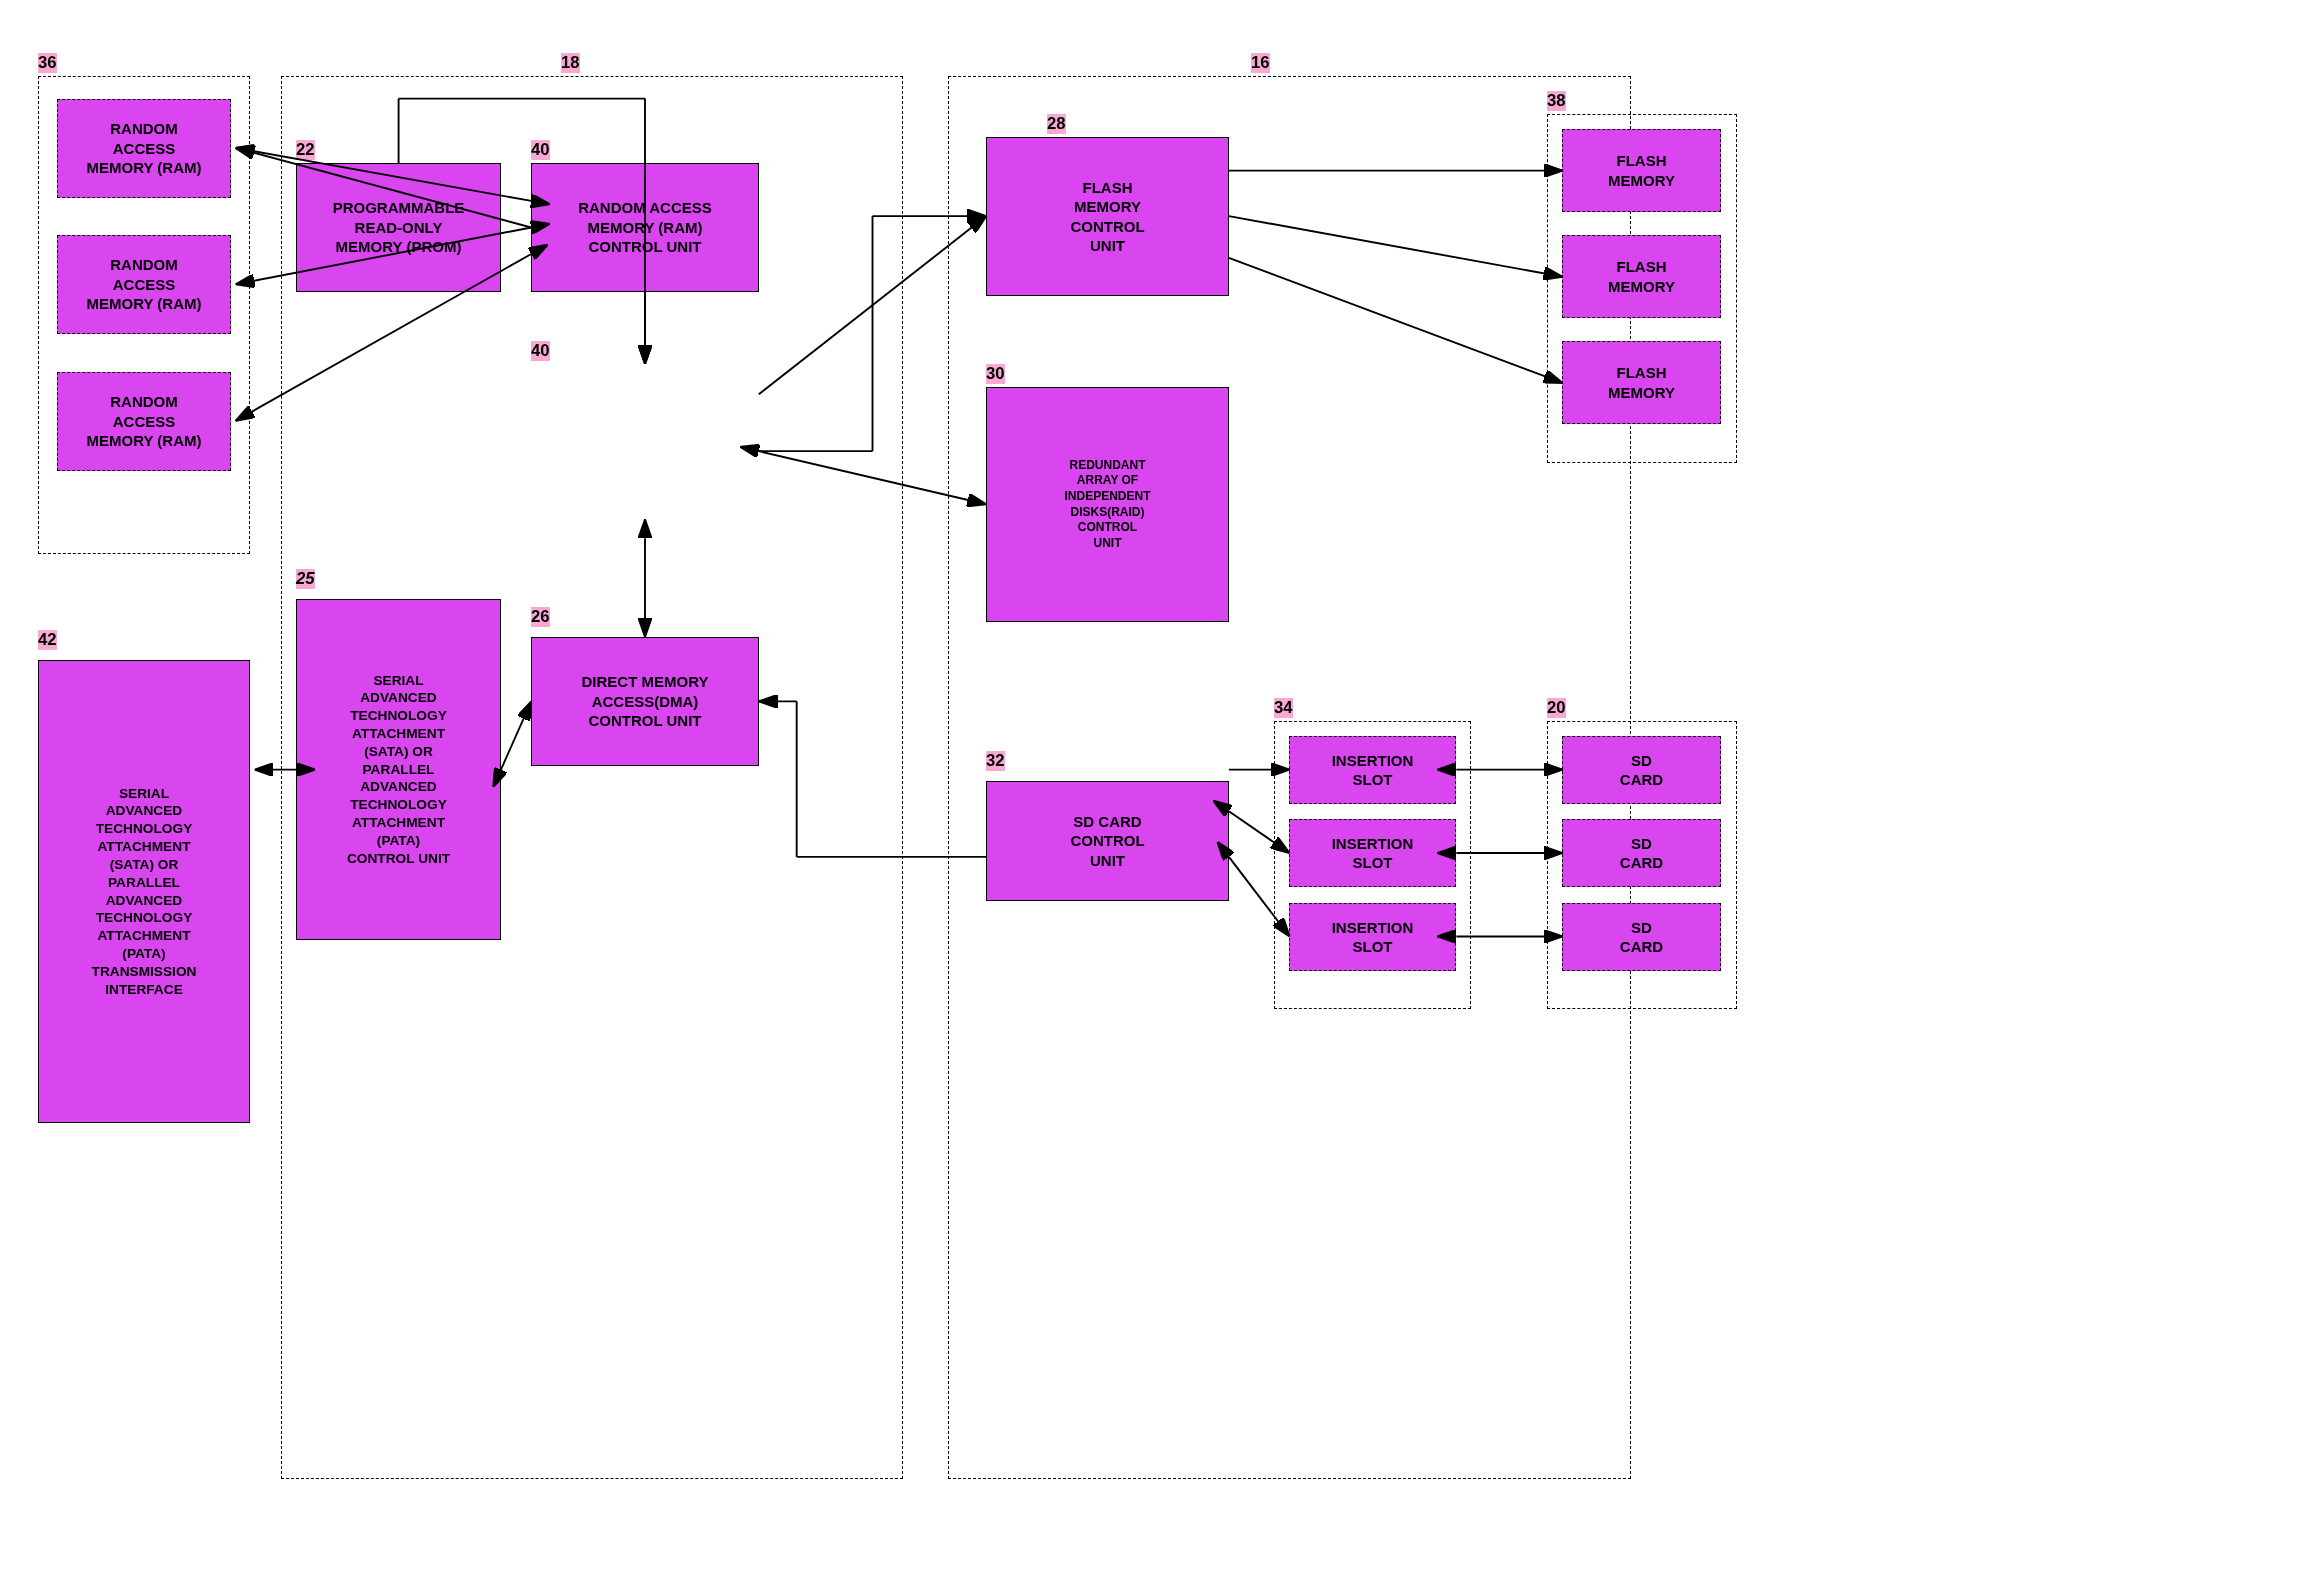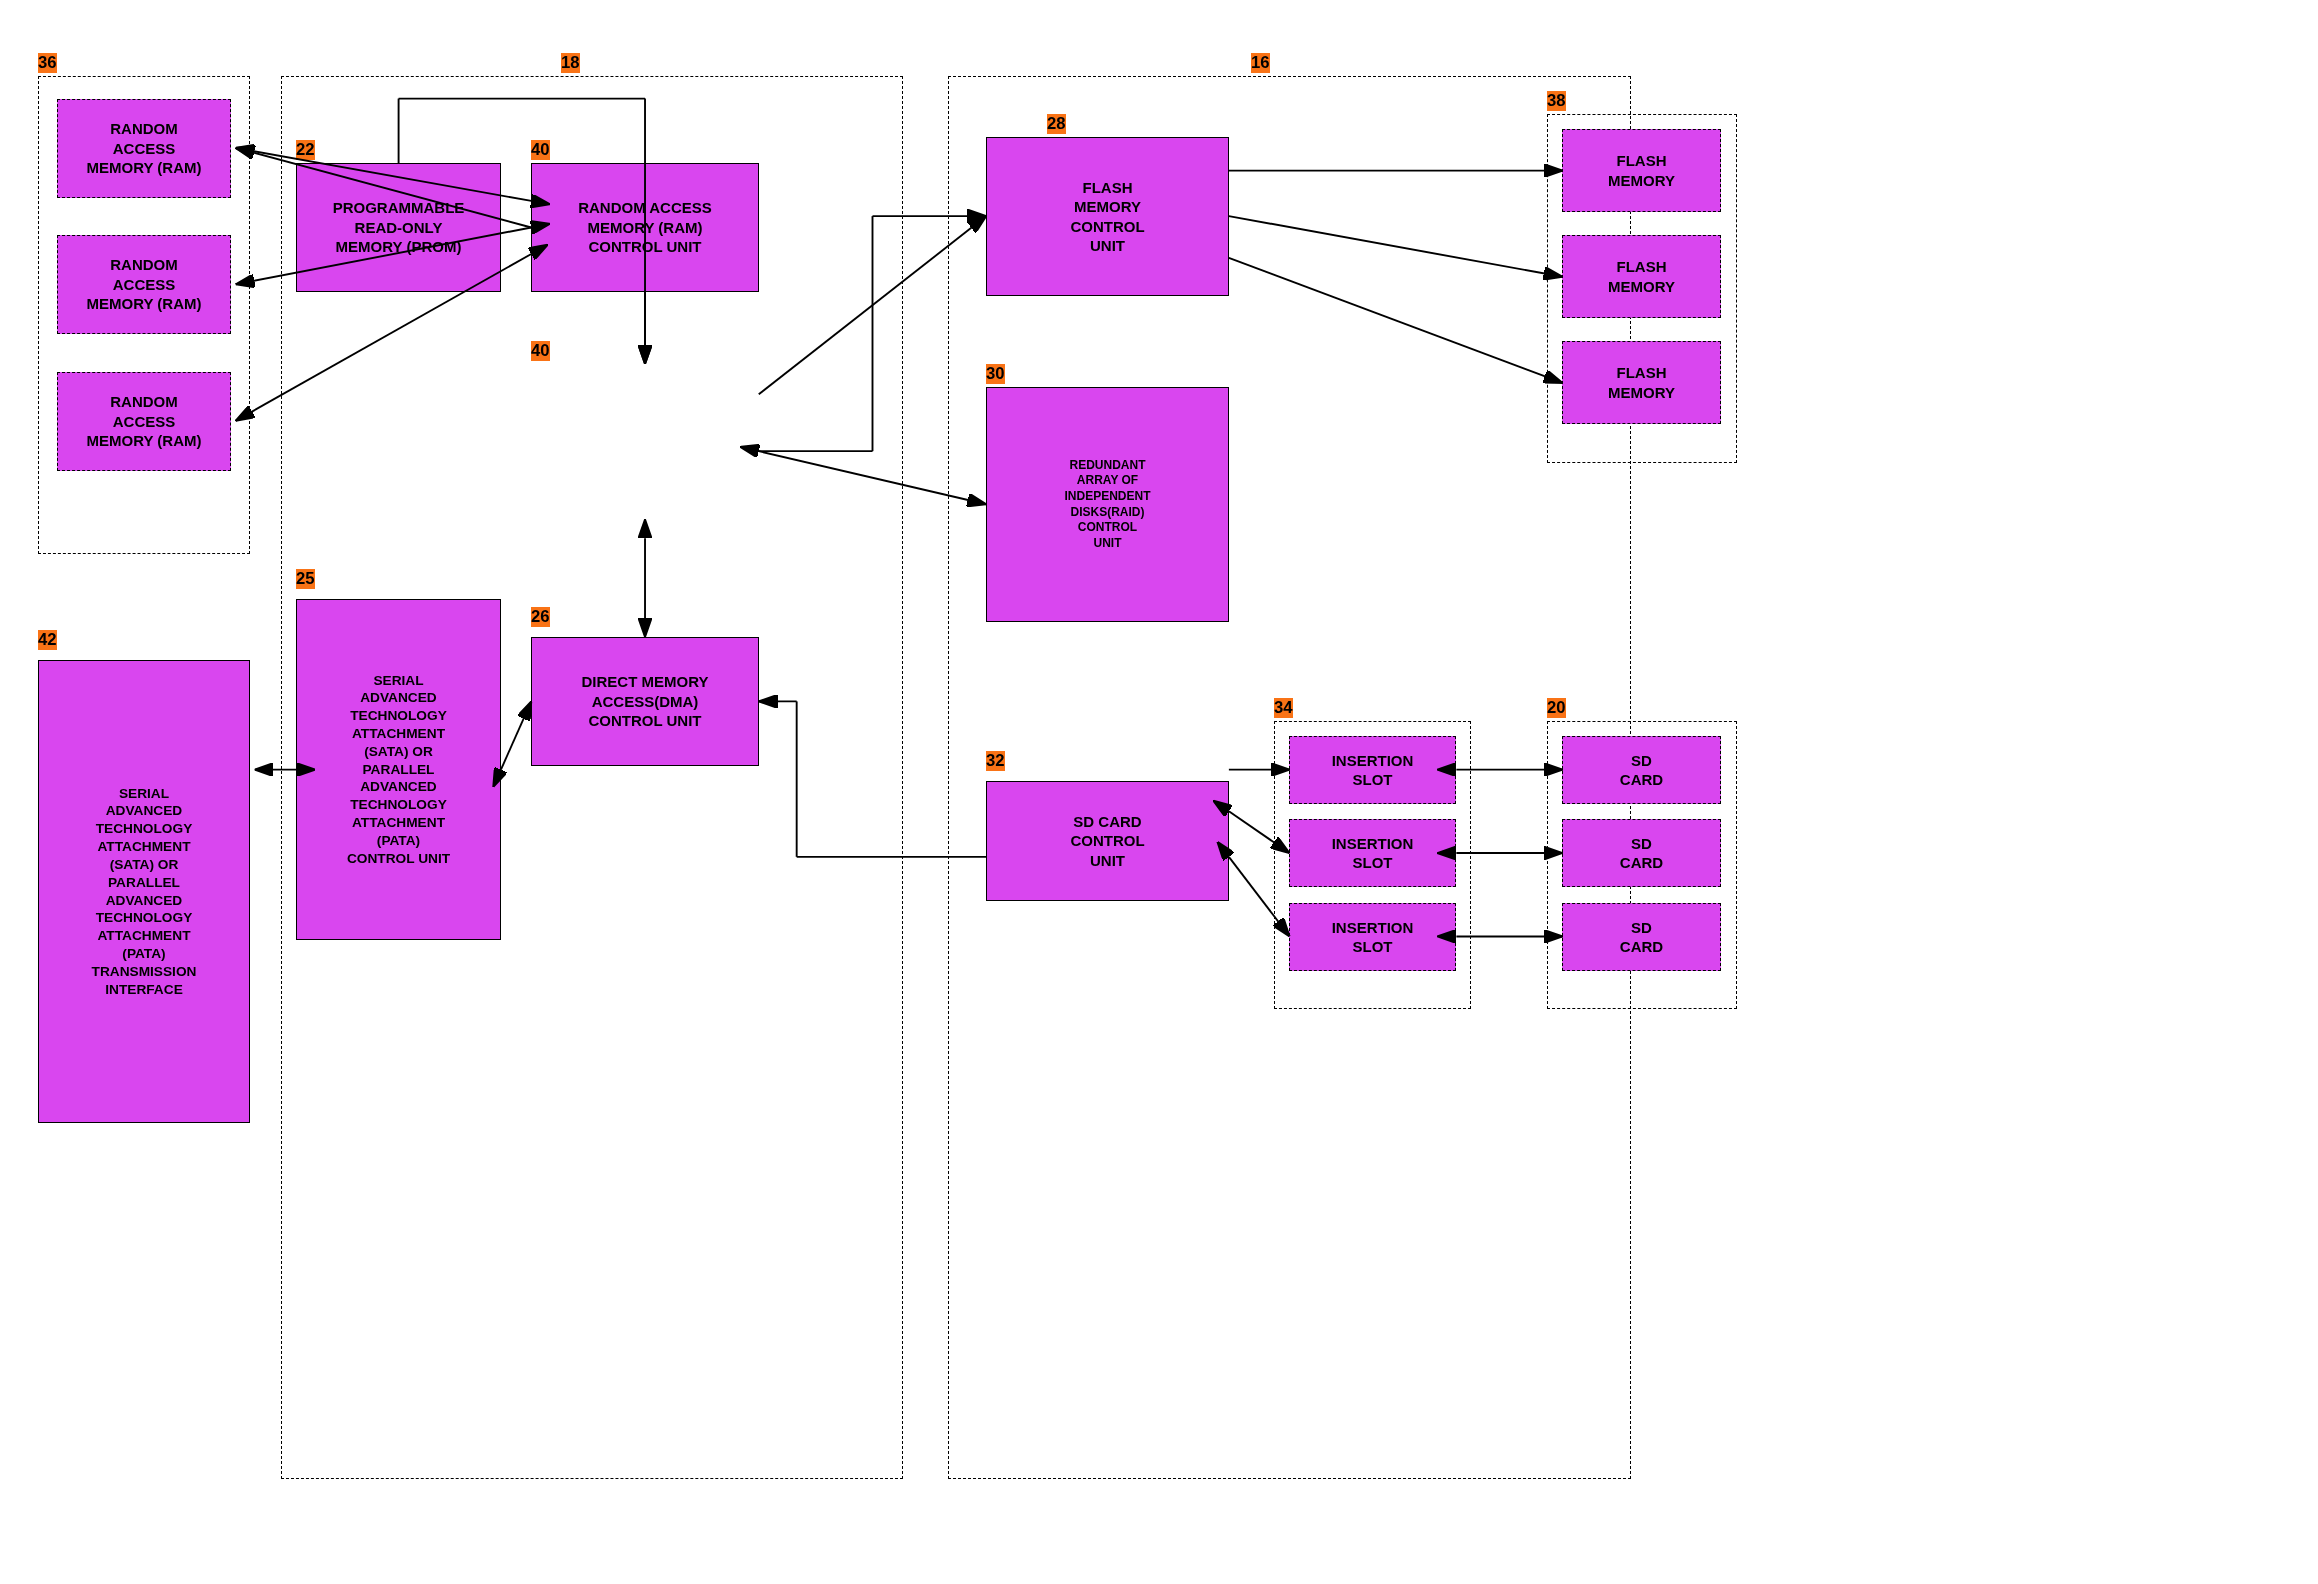--- a/index.html
+++ b/index.html
@@ -35,21 +35,21 @@
     }
     .group-box {
       position: absolute;
       border: 1.5px dashed #000;
       background: transparent;
     }
     .label {
       position: absolute;
       font-size: 16.7px;
       font-weight: bold;
-      background: #f97316;
+      background: #f9a8d4;
     }
     
     svg.arrows {
       position: absolute;
       top: 0; left: 0;
       width: 2319px;
       height: 1584px;
       pointer-events: none;
     }
     svg.arrows line, svg.arrows polyline, svg.arrows path {
@@ -88,21 +88,21 @@
     PROGRAMMABLE<br>READ-ONLY<br>MEMORY (PROM)
   </div>
 
   <span class="label" style="left:531px; top:140px;">40</span>
   <div class="box" style="left:531px; top:163px; width:228px; height:129px; font-size:15px;">
     RANDOM ACCESS<br>MEMORY (RAM)<br>CONTROL UNIT
   </div>
 
   <span class="label" style="left:531px; top:341px;">40</span>
 
-  <span class="label" style="left:296px; top:569px;">25</span>
+  <span class="label" style="left:296px; top:569px;font-style:italic;">25</span>
   <div class="box" style="left:296px; top:599px; width:205px; height:341px; font-size:13.7px;">
     SERIAL<br>ADVANCED<br>TECHNOLOGY<br>ATTACHMENT<br>(SATA) OR<br>PARALLEL<br>ADVANCED<br>TECHNOLOGY<br>ATTACHMENT<br>(PATA)<br>CONTROL UNIT
   </div>
 
   <span class="label" style="left:531px; top:607px;">26</span>
   <div class="box" style="left:531px; top:637px; width:228px; height:129px; font-size:15px;">
     DIRECT MEMORY<br>ACCESS(DMA)<br>CONTROL UNIT
   </div>
 
   <div class="group-box" style="left:948px; top:76px; width:683px; height:1403px;"></div>

